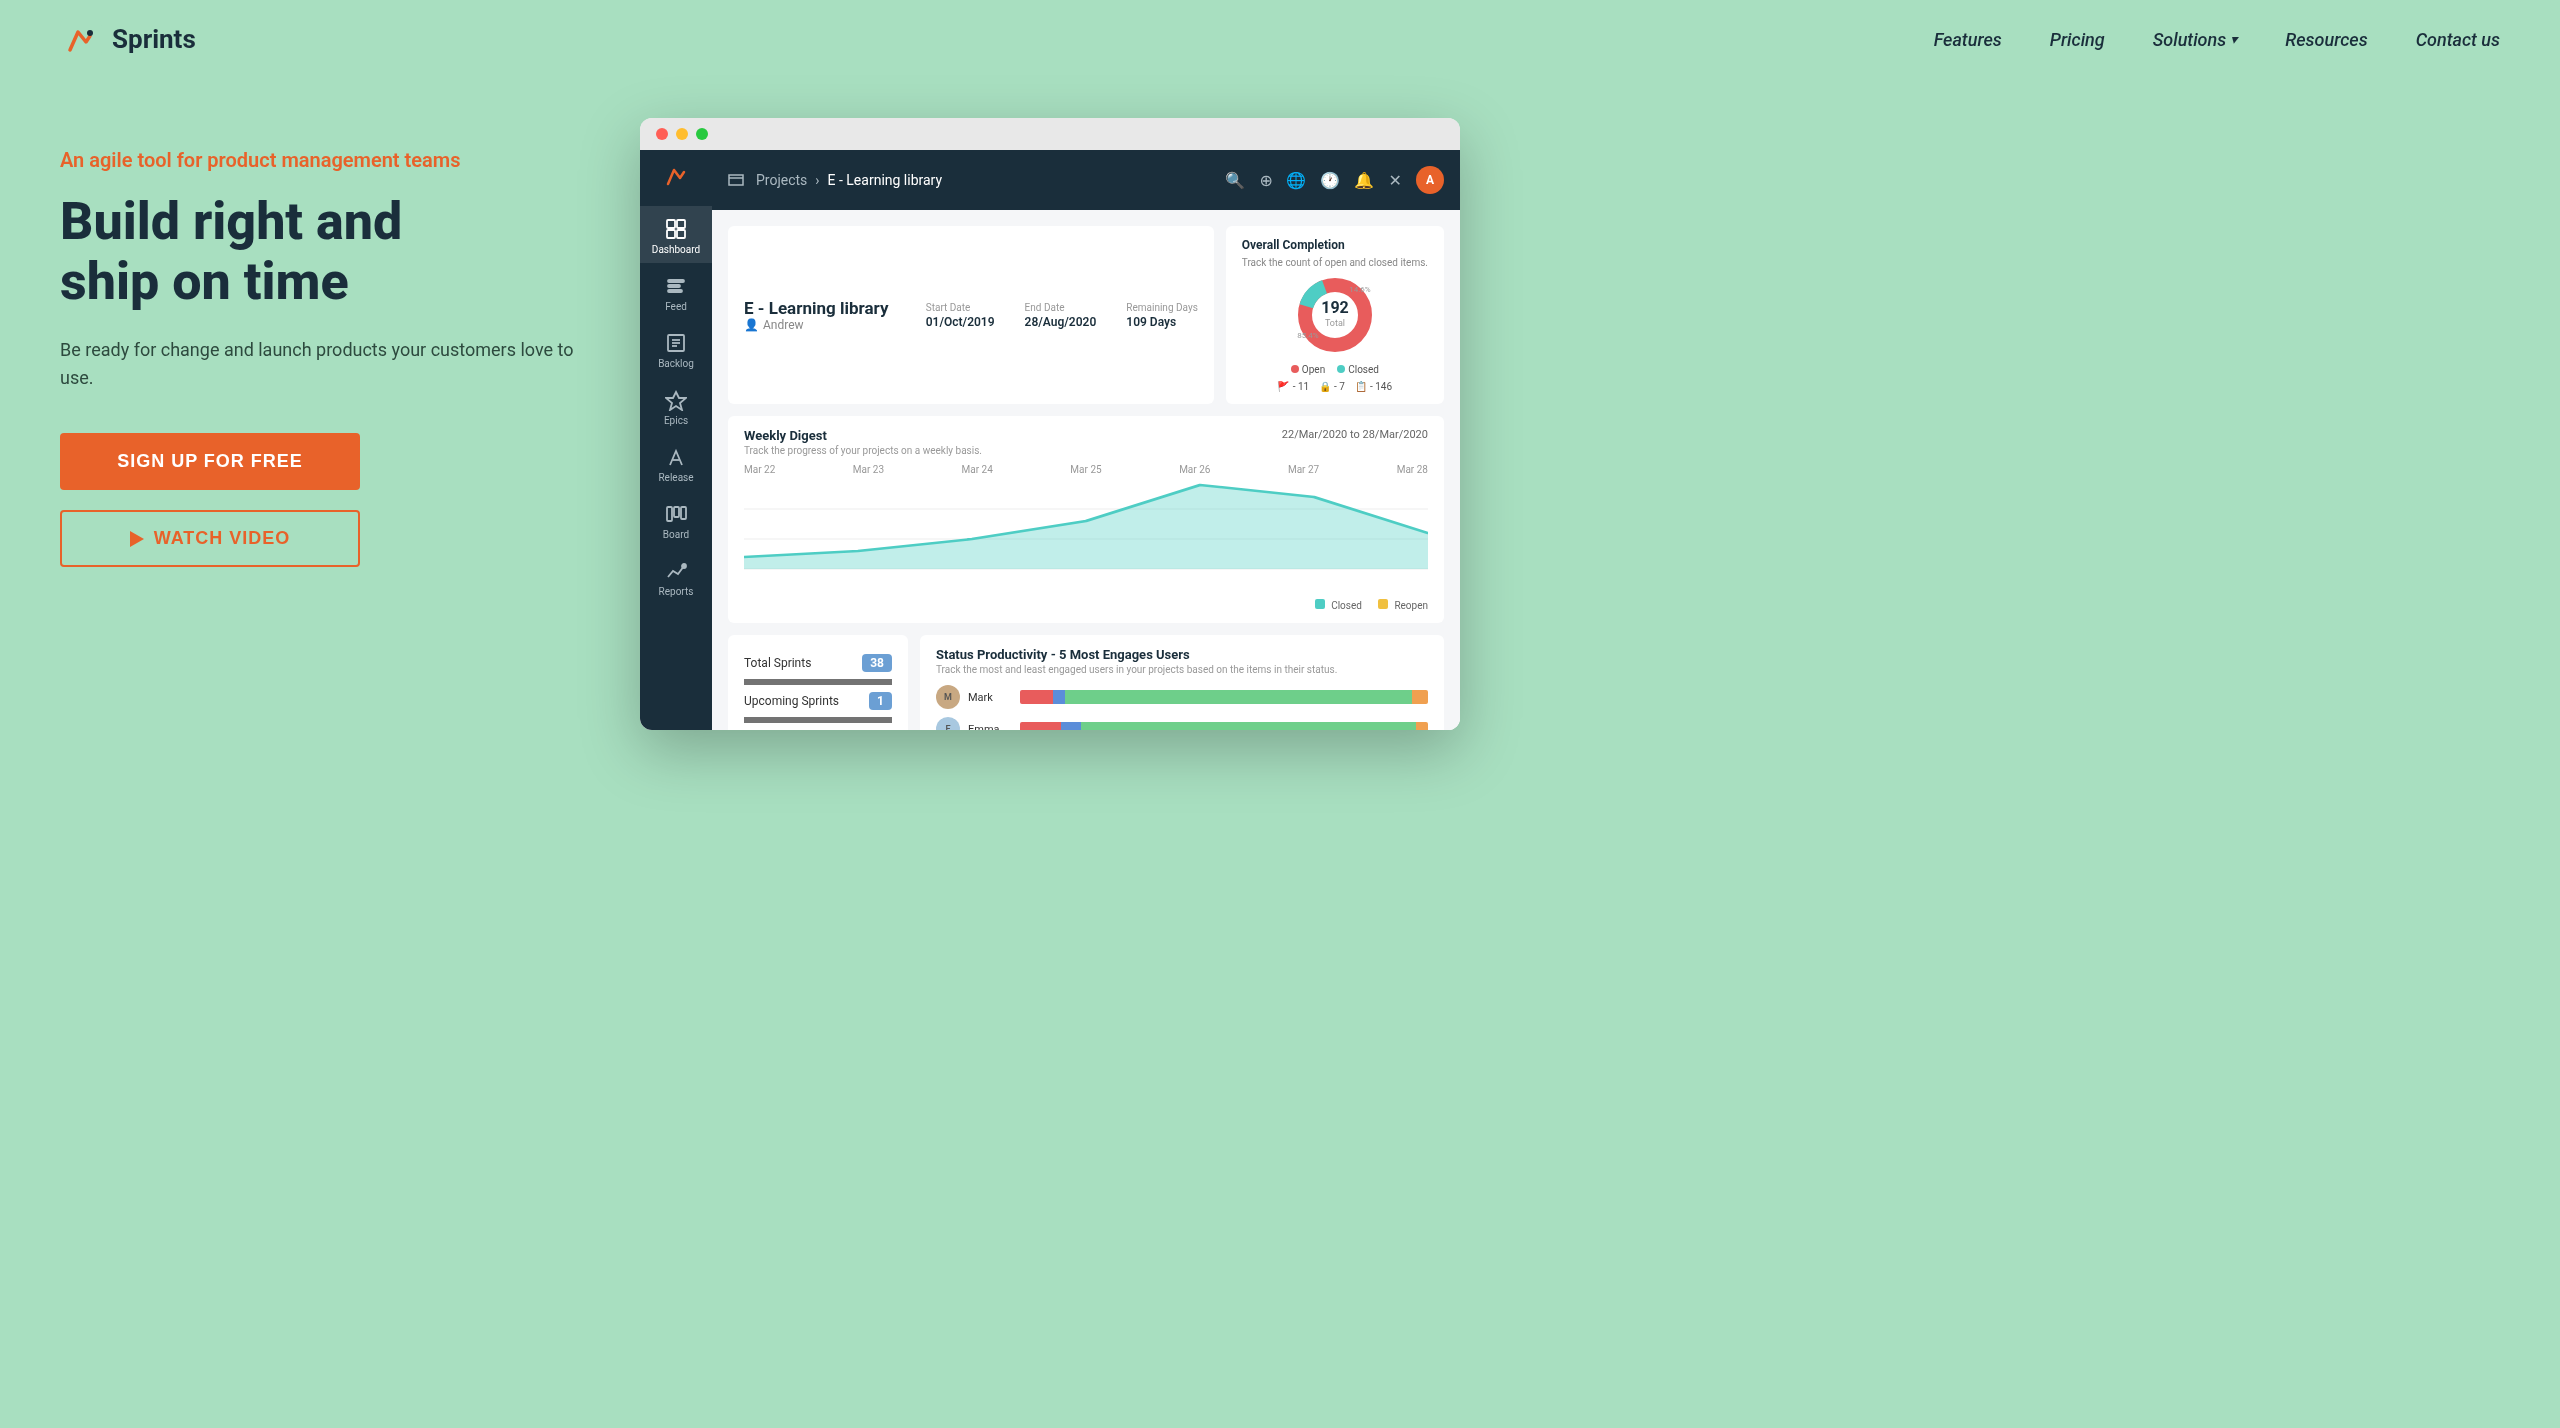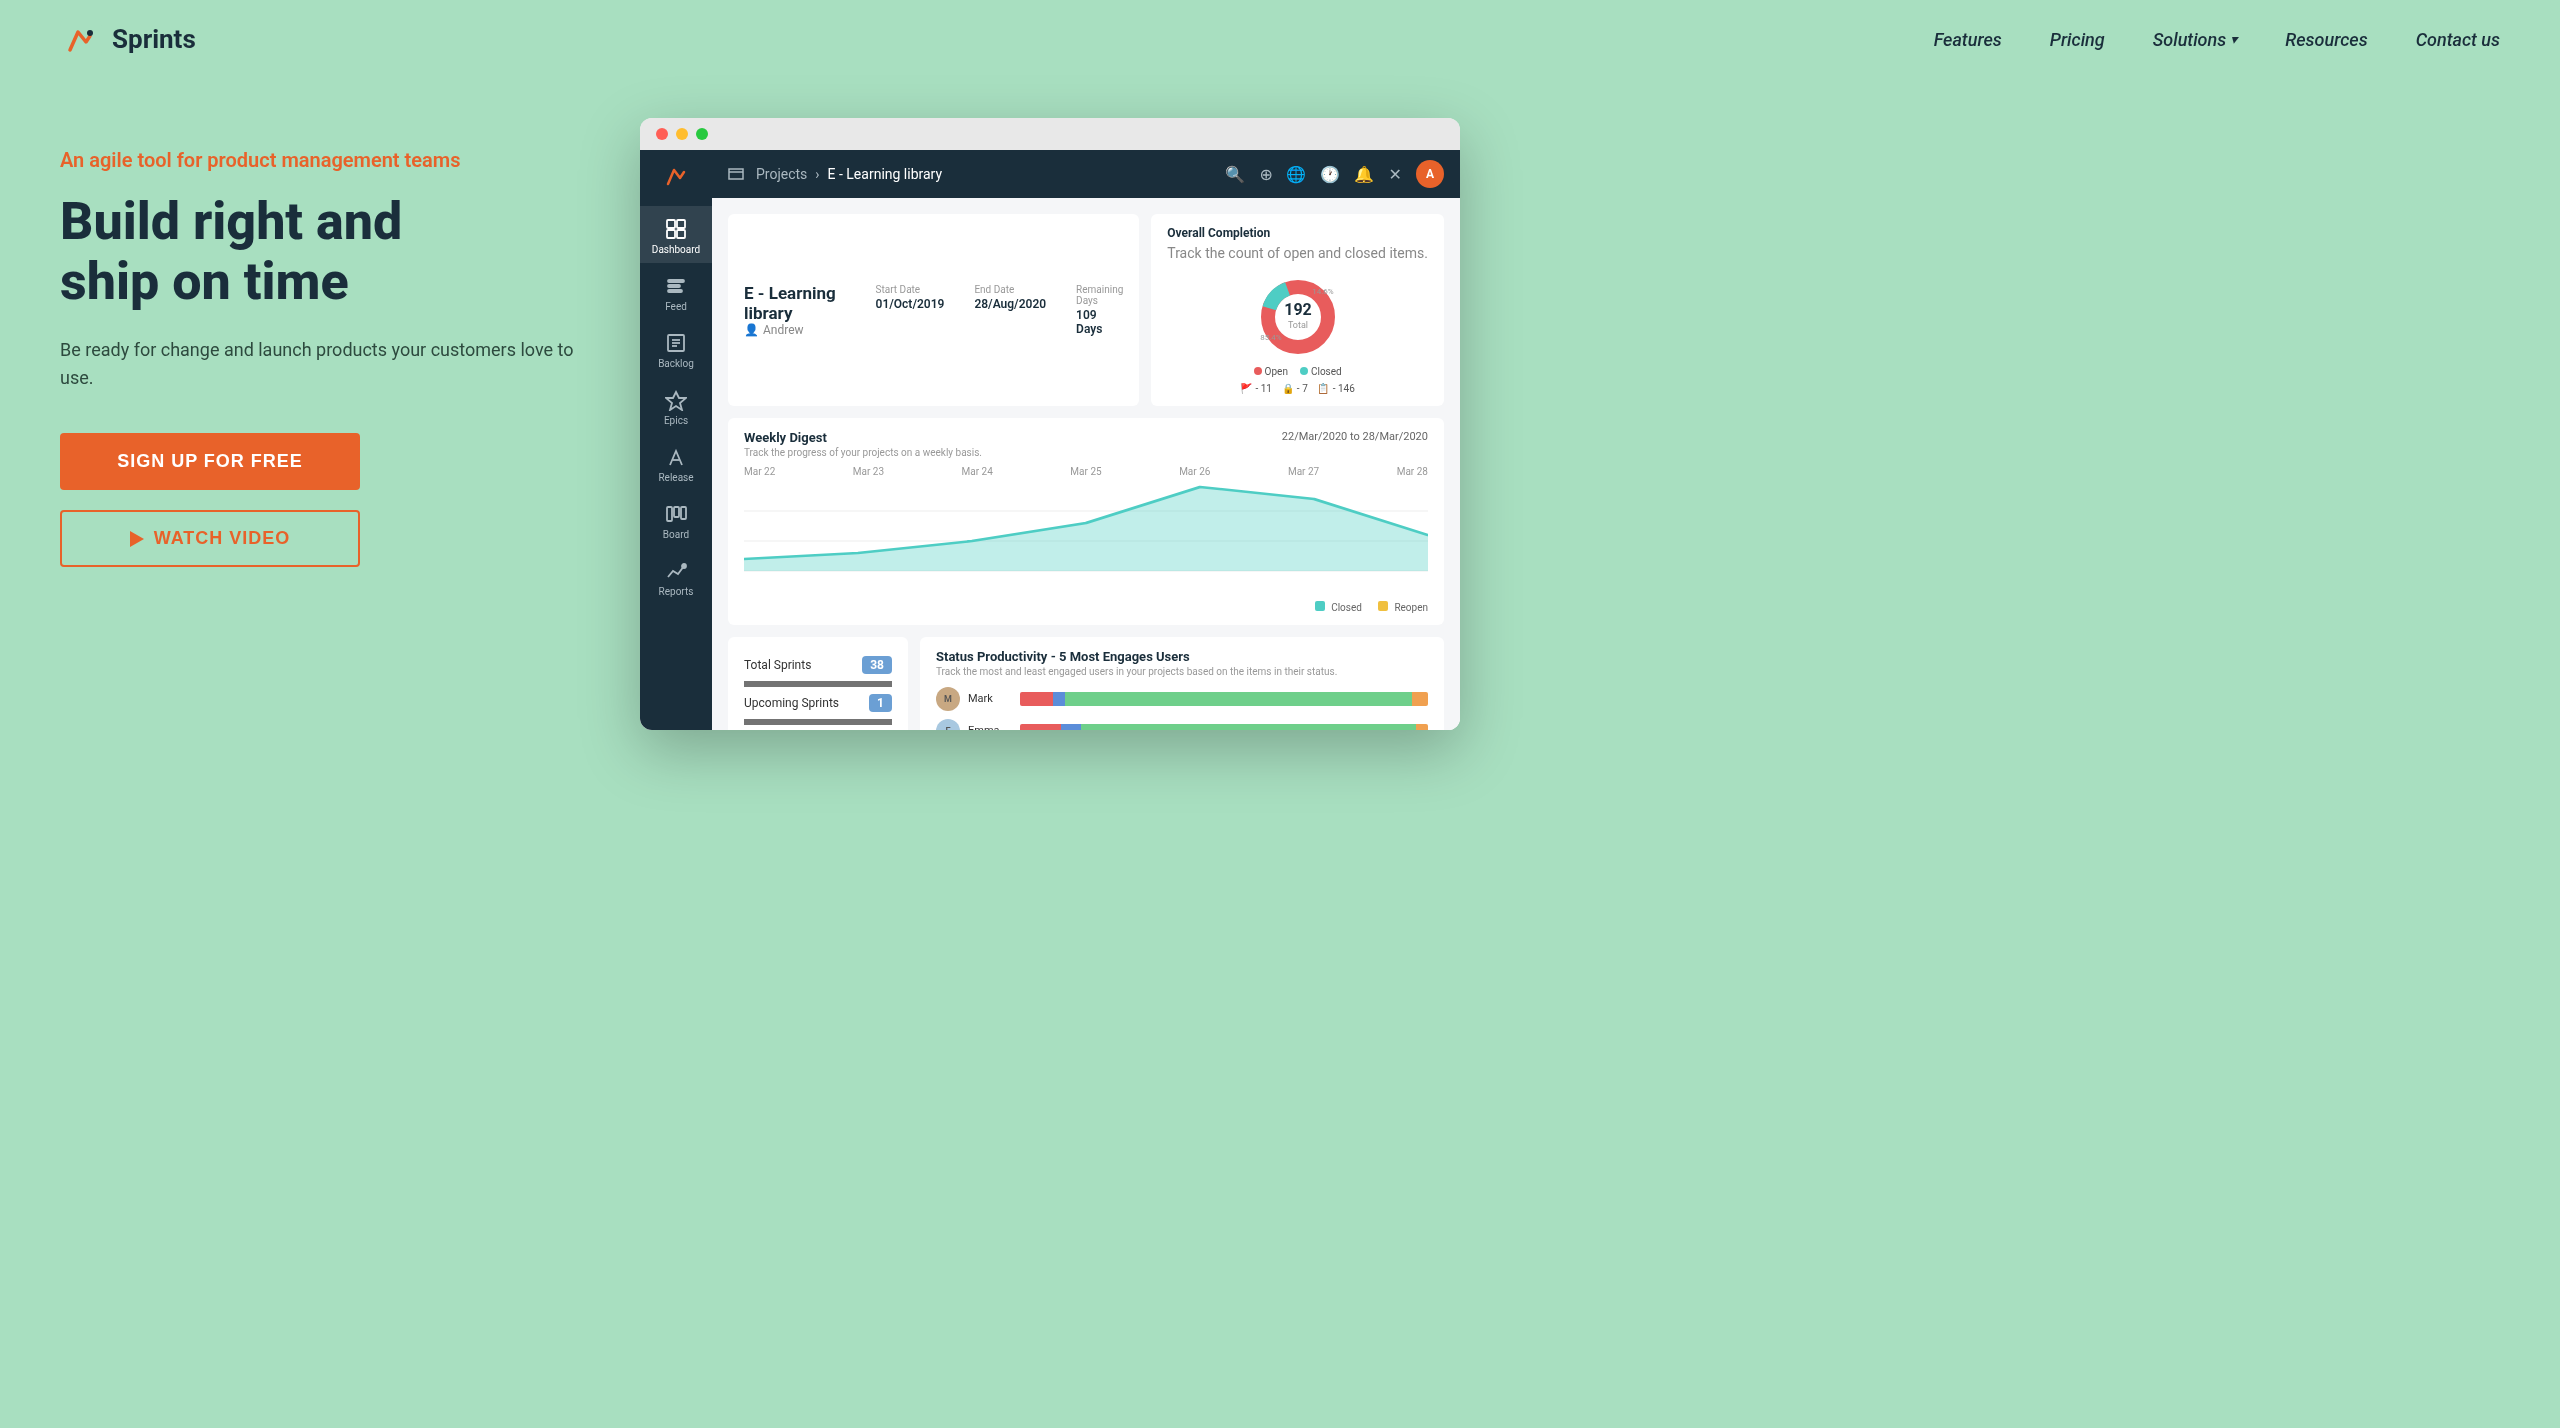--- a/index.html
+++ b/index.html
@@ -200,21 +200,21 @@
       flex: 1;
       display: flex;
       flex-direction: column;
       overflow: hidden;
     }
     .app-topbar {
       background: #1a2e3b;
       display: flex;
       align-items: center;
       padding: 0 16px;
-      height: 48px;
+      height: 60px;
       gap: 12px;
     }
     .app-topbar-title {
       color: #aab8c0;
       font-size: 14px;
       display: flex;
       align-items: center;
       gap: 8px;
     }
     .app-topbar-title .active-title {
@@ -591,21 +591,21 @@
                 </div>
                 <div class="date-block">
                   <label>Remaining Days</label>
                   <span>109 Days</span>
                 </div>
               </div>
             </div>
 
             <div style="background:#fff; border-radius:6px; padding:12px 16px; min-width:170px;">
               <h4 style="font-size:12px; font-weight:700; color:#1a2e3b; margin-bottom:4px;">Overall Completion</h4>
-              <p style="font-size:14px; color:#888; margin-bottom:8px; line-height:1.4;">Track the count of open and closed items.</p>
+              <p style="font-size:10px; color:#888; line-height:1.4;">Track the count of open and closed items.</p>
 
               <div style="display:flex; align-items:center; justify-content:center;">
                 <svg width="90" height="90" viewBox="0 0 90 90">
 
                   <circle cx="45" cy="45" r="30" fill="none" stroke="#e85c5c" stroke-width="14" stroke-dasharray="188.5 0"></circle>
 
                   <circle cx="45" cy="45" r="30" fill="none" stroke="#4ecdc4" stroke-width="14" stroke-dasharray="27.5 161" stroke-dashoffset="-150" transform="rotate(-90 45 45)"></circle>
                   <text x="45" y="43" text-anchor="middle" font-size="16" font-weight="700" fill="#1a2e3b">192</text>
                   <text x="45" y="56" text-anchor="middle" font-size="9" fill="#999">Total</text>
 

